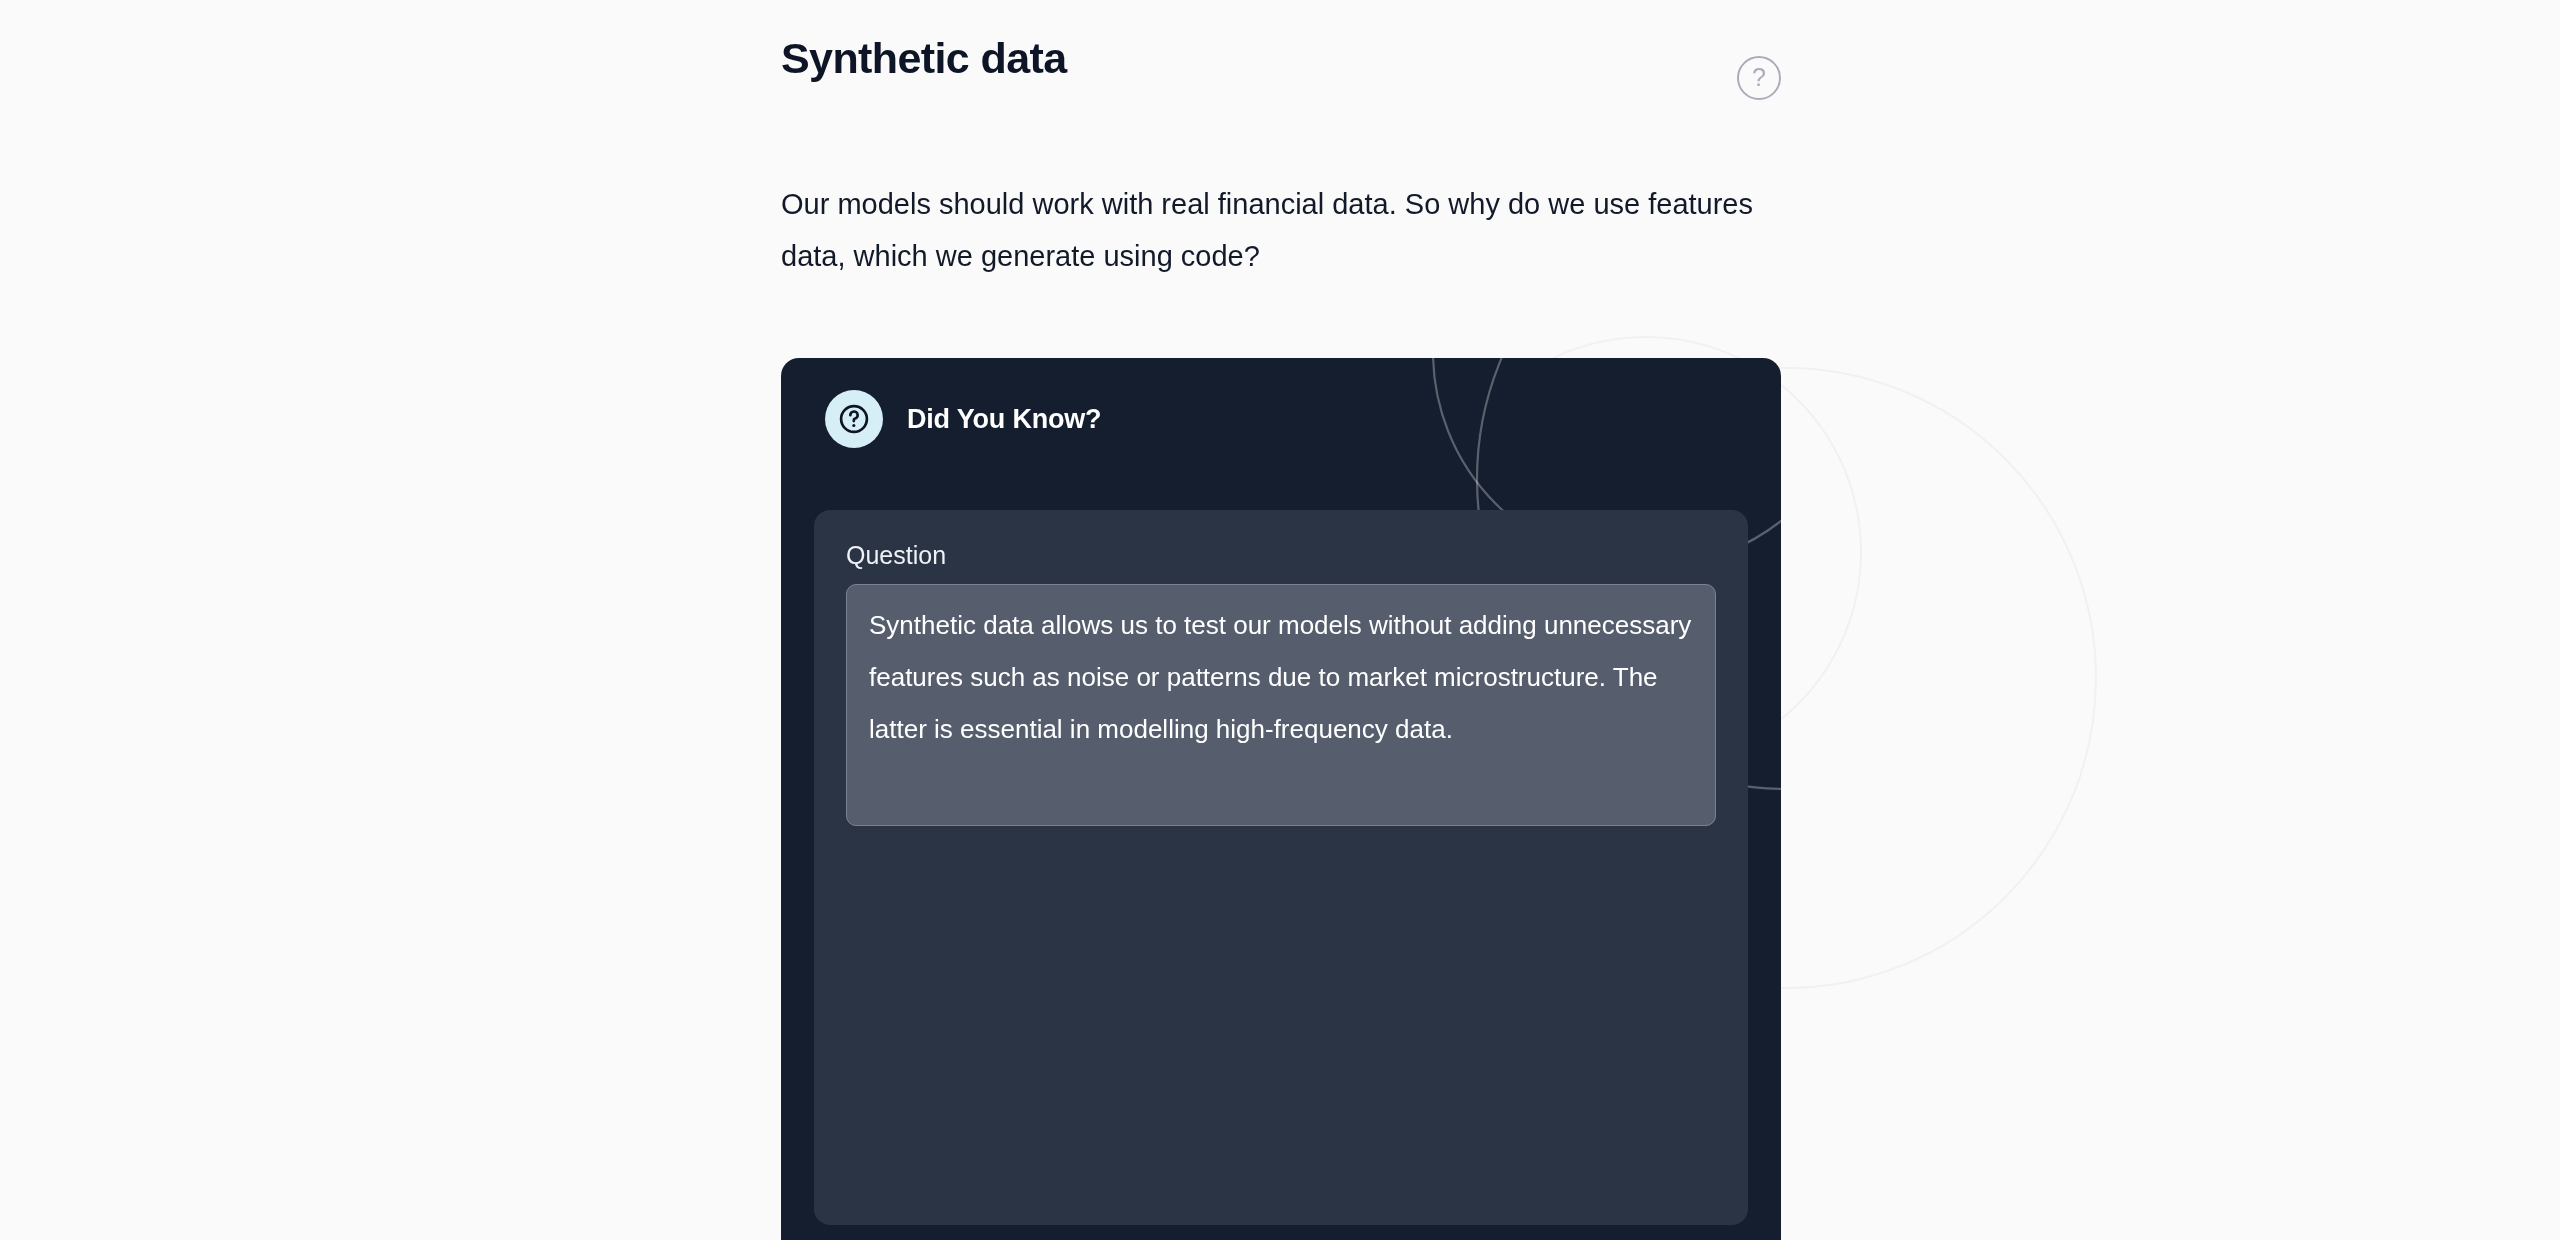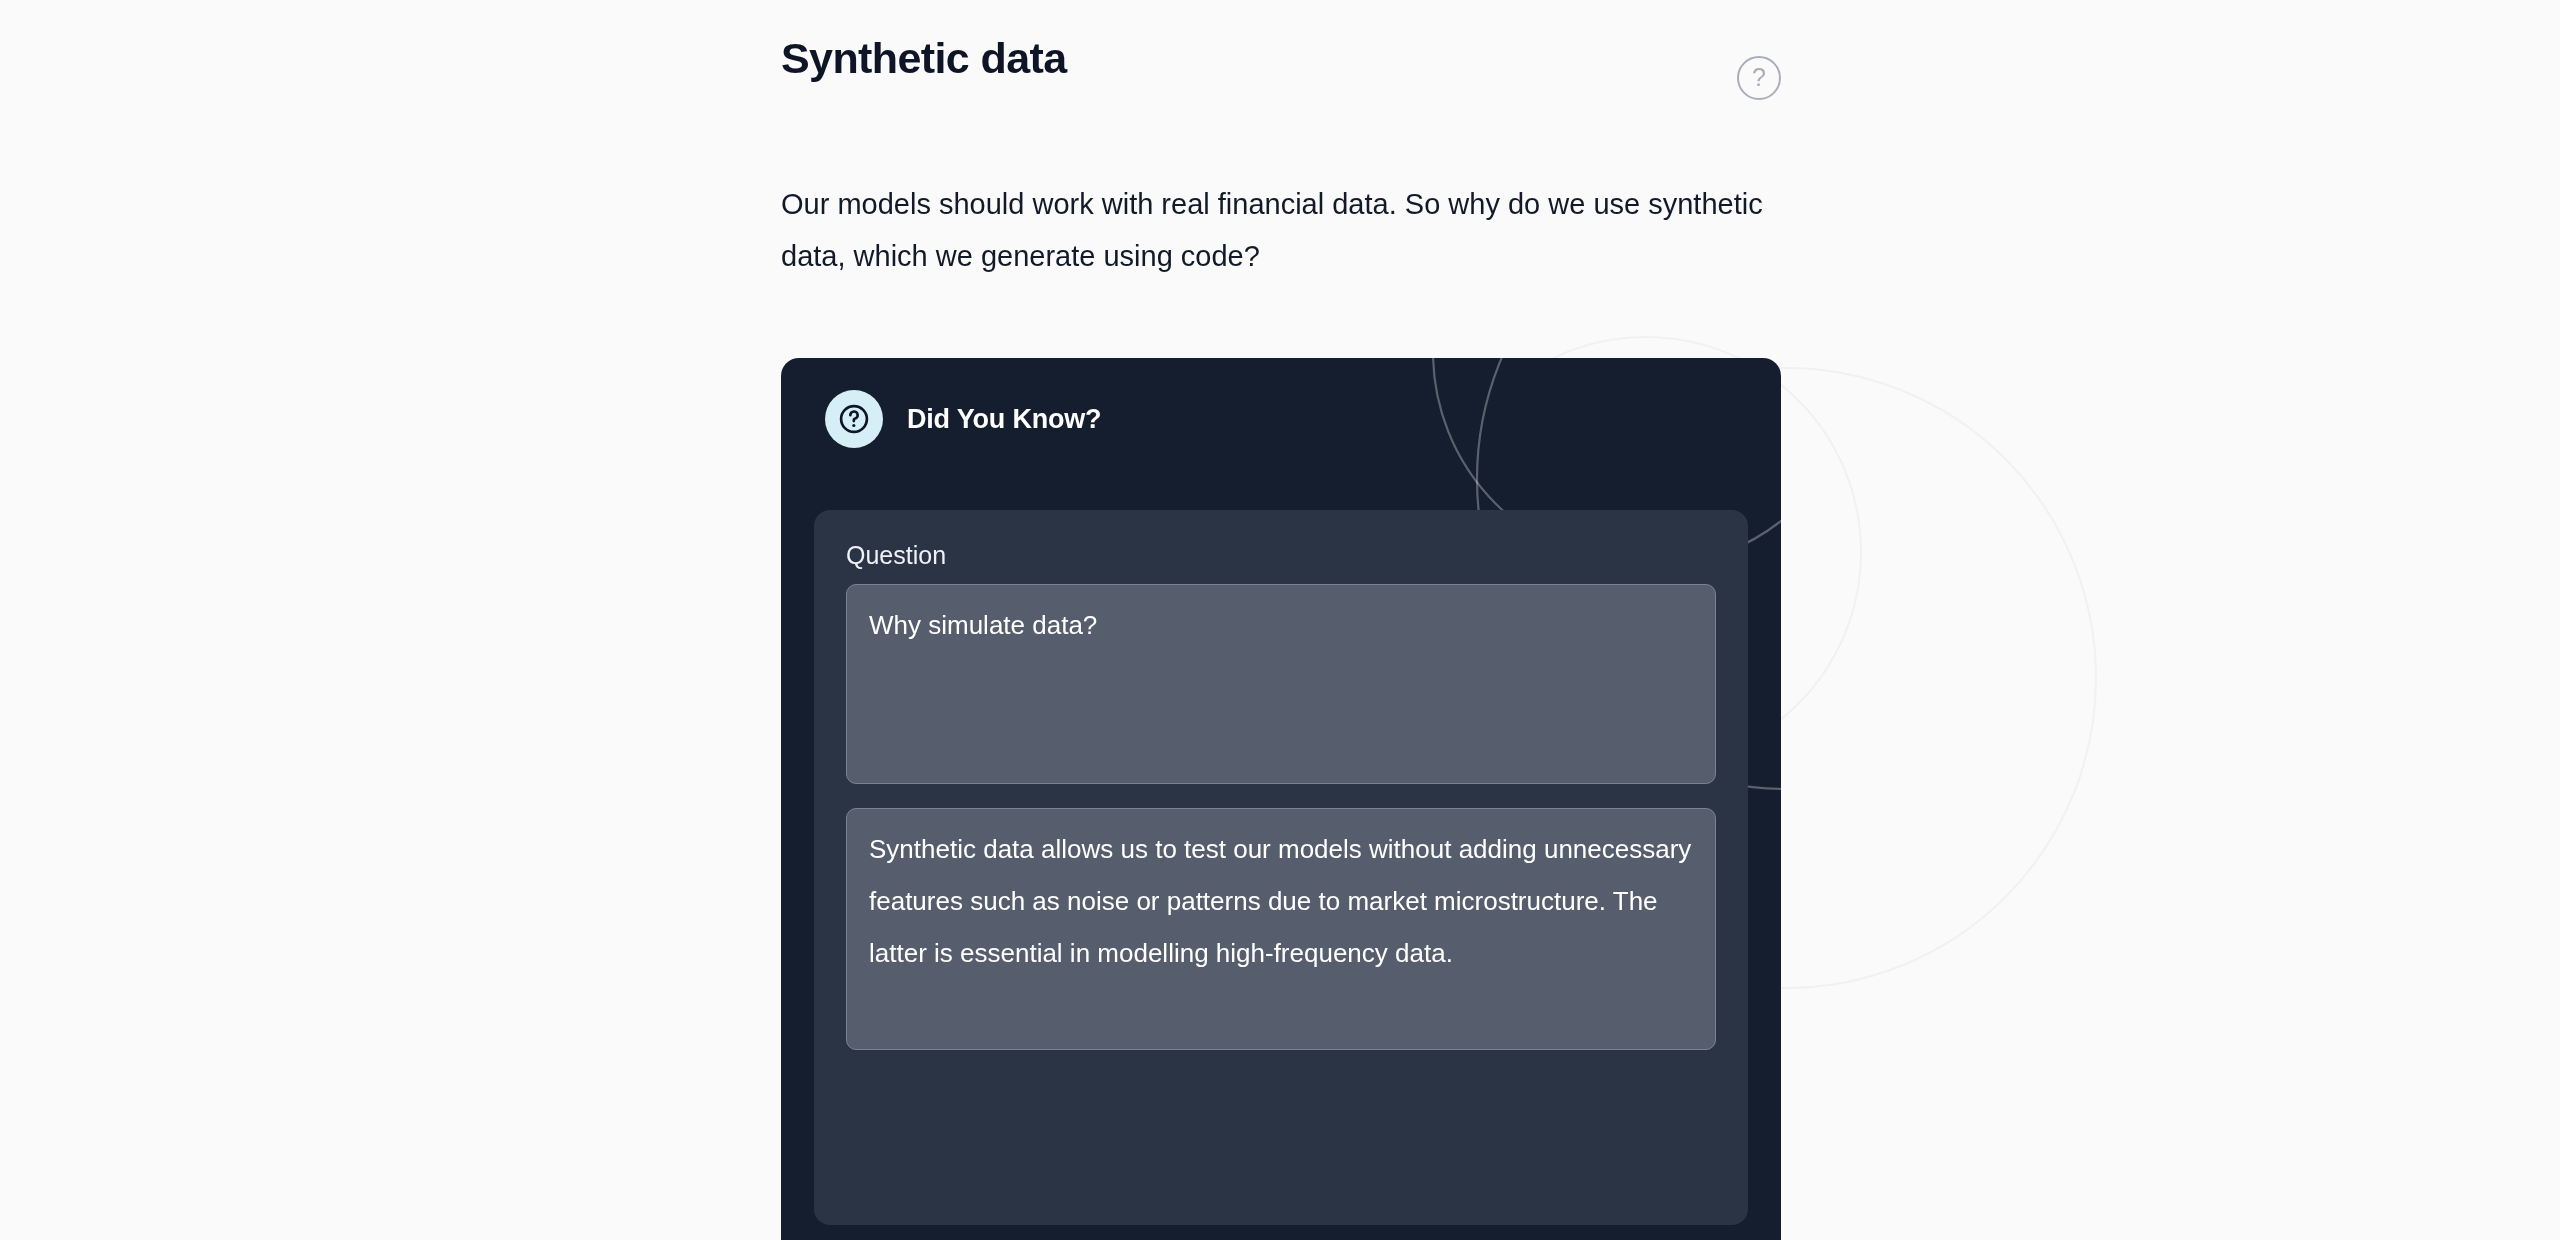--- a/index.html
+++ b/index.html
@@ -188,21 +188,21 @@
 
 <div class="page">
 
   <div class="header-row">
     <h1 class="page-title">Synthetic data</h1>
     <button class="help-btn">
       <span class="qmark">?</span>
     </button>
   </div>
 
-  <p class="intro">Our models should work with real financial data. So why do we use synthetic data, which we generate using code?</p>
+  <p class="intro">Our models should work with real financial data. So why do we use features data, which we generate using code?</p>
 
   <div class="deco-outside">
     <svg width="700" height="720" viewBox="0 0 700 720" xmlns="http://www.w3.org/2000/svg" aria-hidden="true">
       <circle cx="216" cy="222" r="215"></circle>
       <circle cx="356" cy="348" r="310"></circle>
     </svg>
   </div>
 
   <div class="info-card tall">
 
@@ -219,20 +219,19 @@
           <circle cx="12" cy="12" r="9.1" stroke="#0d1526" stroke-width="1.9"></circle>
           <path d="M9.4 9.3a2.6 2.6 0 1 1 3.1 2.55c-.42.1-.62.43-.62.86v.74" stroke="#0d1526" stroke-width="1.9" stroke-linecap="round" fill="none"></path>
           <circle cx="11.88" cy="16.6" r="1.12" fill="#0d1526"></circle>
         </svg>
       </span>
       <span class="card-title">Did You Know?</span>
     </div>
 
     <div class="qa-panel">
       <div class="field-label">Question</div>
-      <textarea class="field-box question" placeholder="Enter your question" style="">Why simulate data?</textarea>
 
       <textarea class="field-box answer" placeholder="Enter your answer" style="">Synthetic data allows us to test our models without adding unnecessary features such as noise or patterns due to market microstructure. The latter is essential in modelling high-frequency data.</textarea>
     </div>
 
   </div>
 
 </div>
 
 </body></html>

